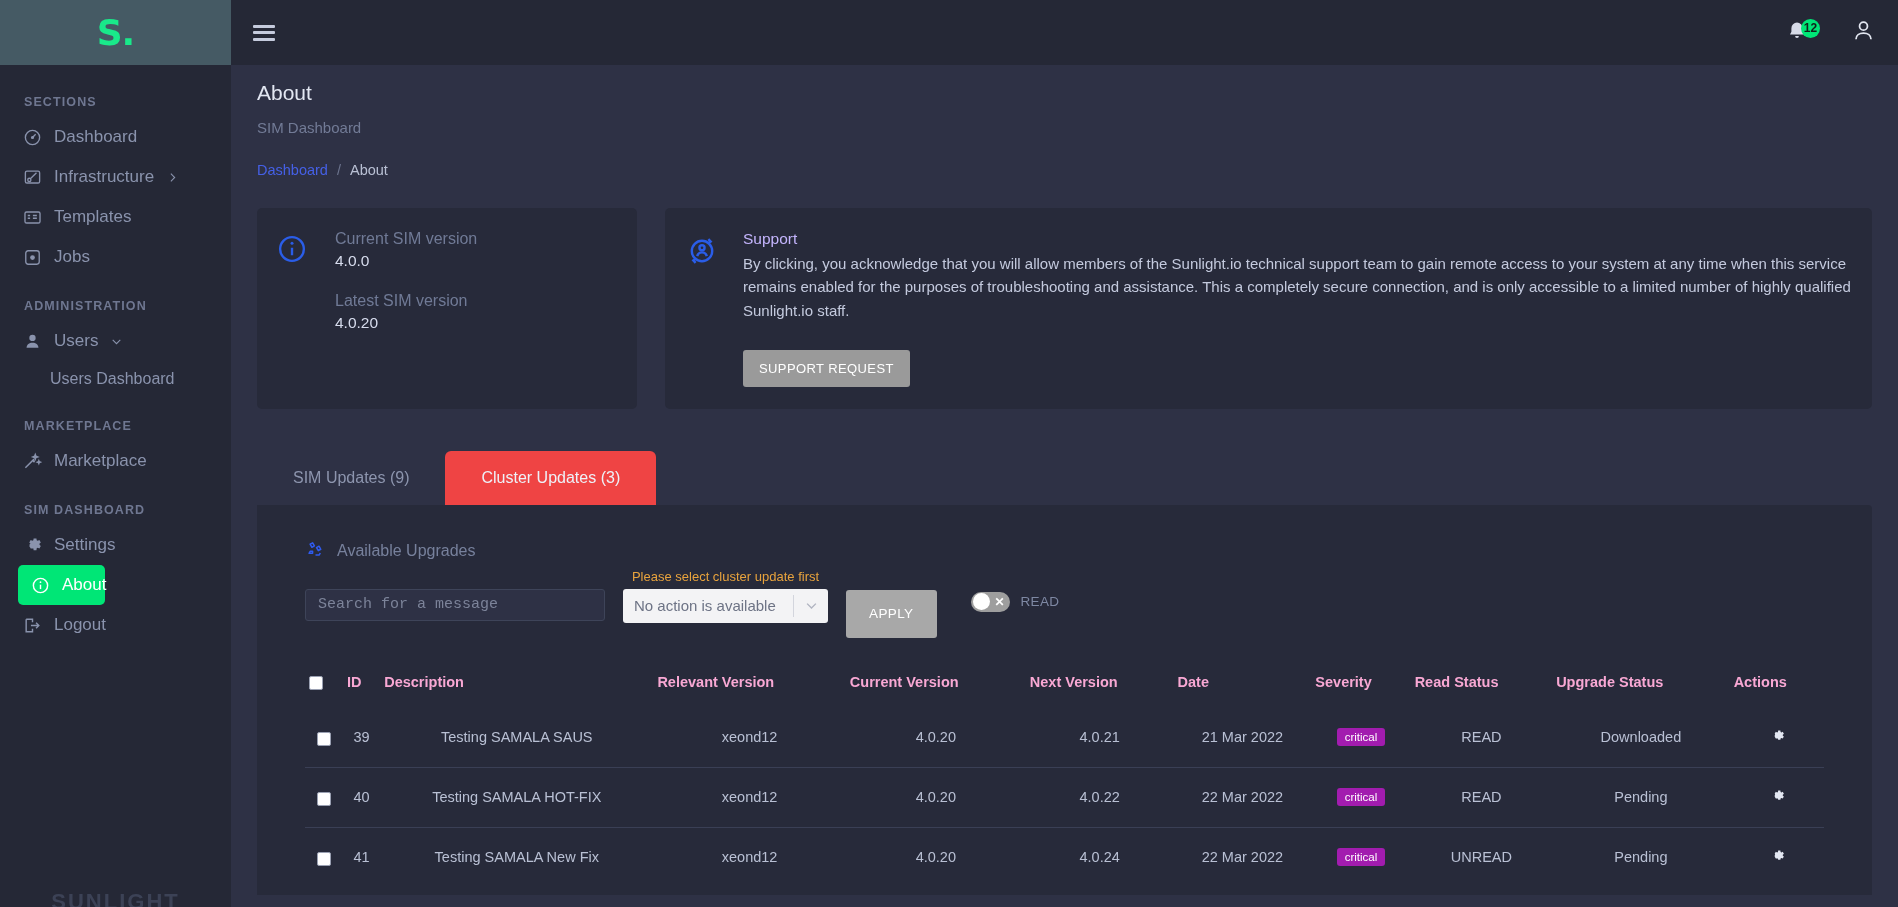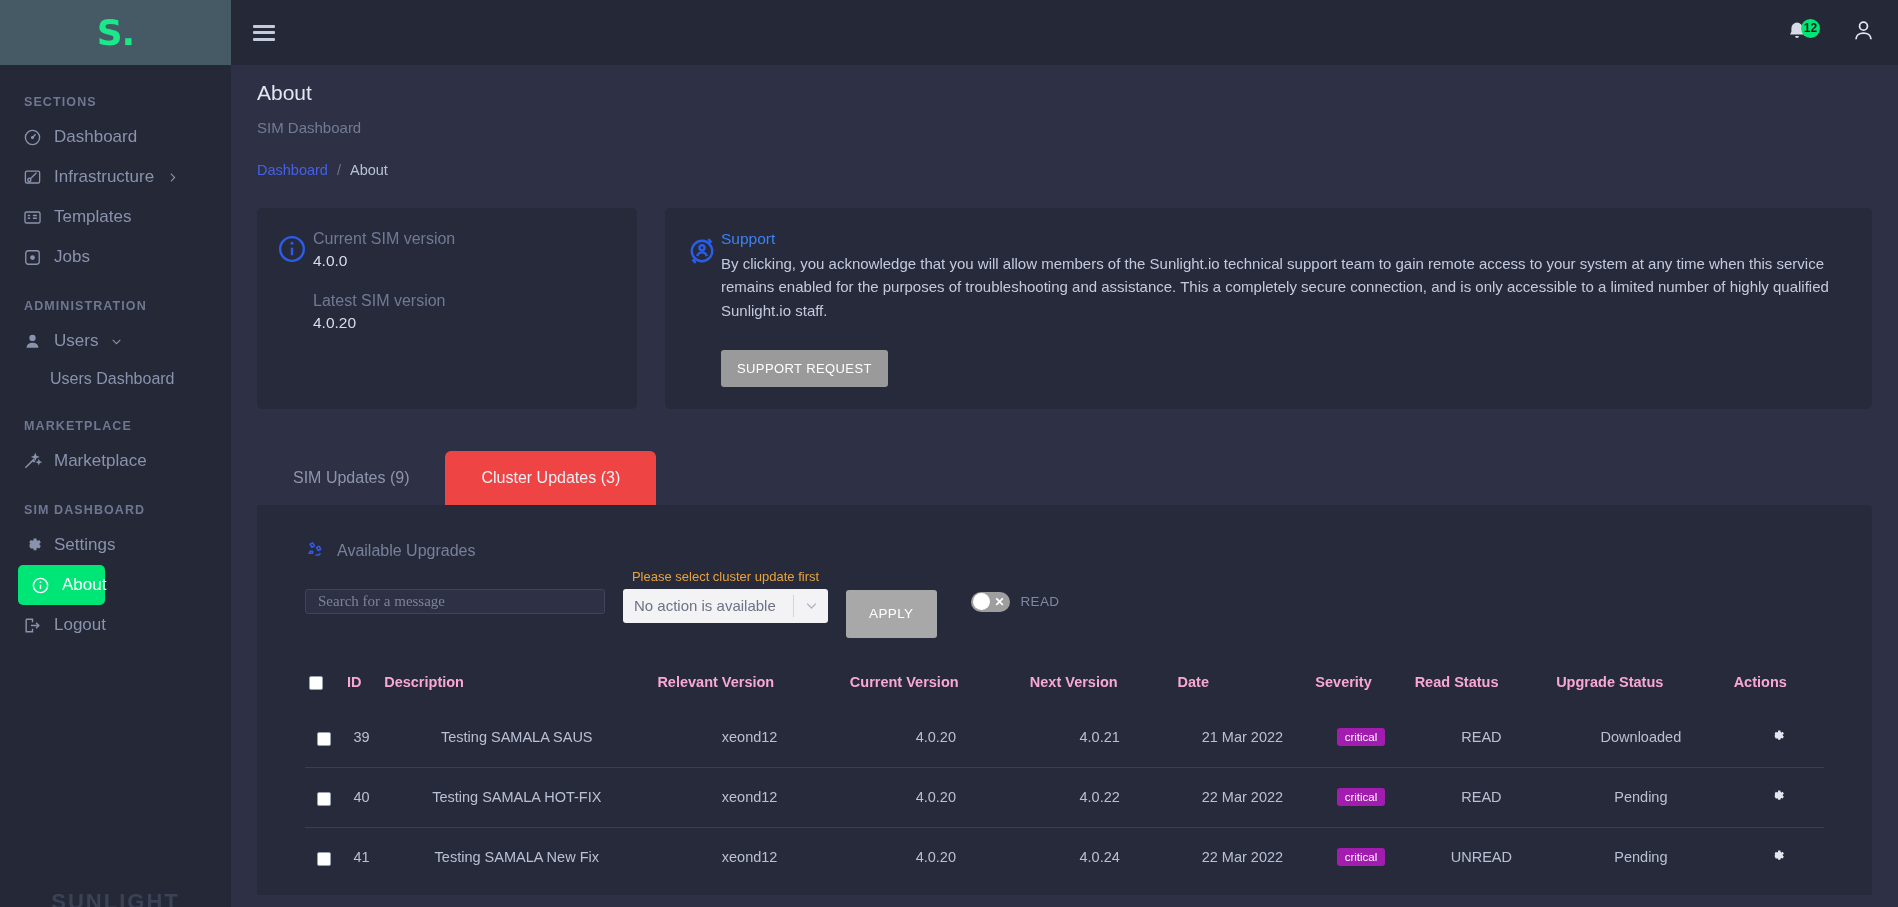--- a/index.html
+++ b/index.html
@@ -81,29 +81,29 @@
   .content { flex: 1; background: #2e3145; overflow: hidden; position: relative; }
   .page-title { color: #e3e7f2; font-size: 21px; padding: 16px 0 0 26px; font-weight: 400; }
   .sub-text { color: #727b96; font-size: 15px; padding: 14px 0 0 26px; }
   .breadcrumb { padding: 26px 0 0 26px; font-size: 14.5px; color: #b9c0d4; display:flex; gap: 9px; }
   .breadcrumb a { color: #4560e6; text-decoration: none; cursor: pointer; }
   .breadcrumb .sep { color: #6c748e; }
 
   .cards-row { display: flex; gap: 28px; padding: 30px 26px 0 26px; }
   .card {
     background: #272a3a; border-radius: 5px; padding: 22px 20px;
-    display: flex; 
+    display: flex; gap: 22px;
   }
   .card-version { width: 380px; min-height: 180px; }
   .card-support { flex: 1; min-height: 180px; }
   .card-icon { flex: 0 0 36px; padding-top: 4px; }
   .v-label { color: #707a96; font-size: 16px; }
   .v-value { color: #d7dced; font-size: 15.5px; margin-top: 4px; }
   .v-gap { height: 22px; }
-  .support-title { color: #3b82f6; font-size: 15.5px; }
+  .support-title { color: #c4b5fd; font-size: 15.5px; }
   .support-body { color: #c4cade; font-size: 15px; line-height: 1.55; margin-top: 4px; max-width: 1530px;}
   .support-btn {
     margin-top: 28px; background: #9a9a9a; color: #ffffff;
     border: none; border-radius: 3px; padding: 11px 16px;
     font-size: 13px; letter-spacing: .4px; cursor: pointer;
     font-family: "Liberation Sans", sans-serif;
   }
 
   
   .tabs { display: flex; padding: 42px 0 0 26px; }
@@ -118,24 +118,24 @@
     background: #272a3a; margin: 0 26px 0 26px; border-radius: 0 4px 0 0;
     padding: 26px 0 0 0; min-height: 390px;
   }
   .panel-head {
     display: flex; align-items: center; gap: 12px;
     padding: 8px 0 0 48px; color: #77819c; font-size: 16px;
   }
 
   .controls { display: flex; align-items: flex-start; padding: 26px 0 0 48px; gap: 18px; position: relative; }
   .search-input {
-    width: 300px; height: 25px; background: #2e3145;
+    width: 300px; height: 32px; background: #2e3145;
     border: 1px solid #3e4459; border-radius: 3px;
     color: #c9cfe2; font-size: 15px; padding: 0 12px;
-    font-family: Liberation Serif, serif; outline: none;
+    font-family: Liberation Mono, monospace; outline: none;
   }
   .search-input::placeholder { color: #7c8399; }
   .select-wrap { position: relative; }
   .hint {
     position: absolute; top: -20px; left: 50%; transform: translateX(-50%);
     color: #e8a33d; font-size: 13px; white-space: nowrap;
   }
   .select-box {
     width: 205px; height: 34px; background: #f3f3f5;
     border-radius: 3px; display: flex; align-items: center;

